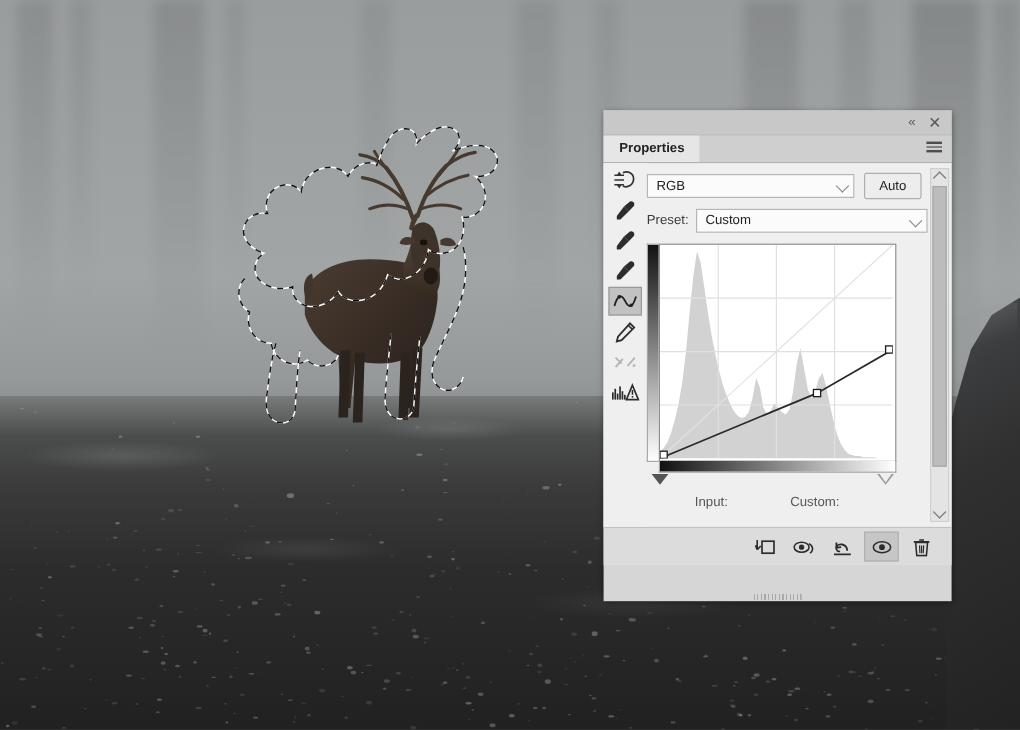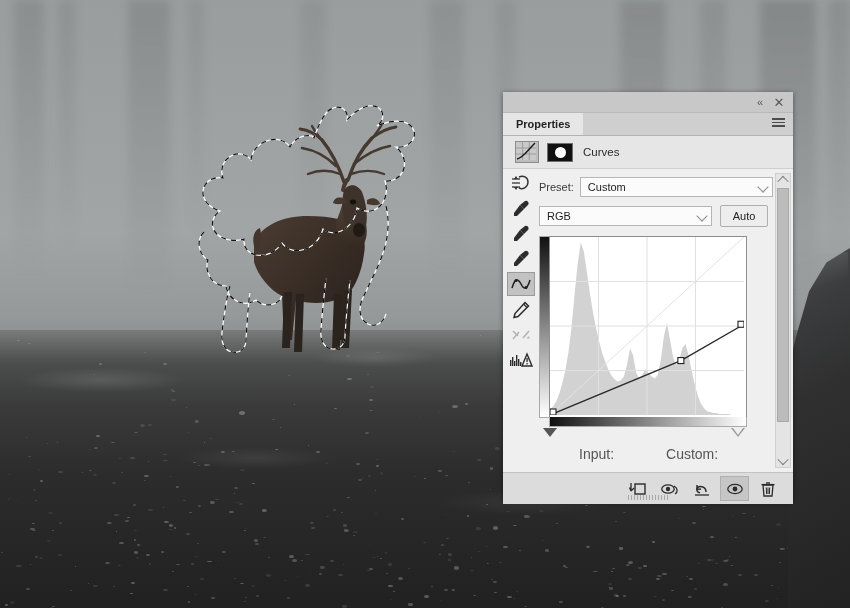--- a/index.html
+++ b/index.html
@@ -107,21 +107,21 @@
   .hgrad{position:absolute;left:10px;top:181px;width:196px;height:9px;
     background:linear-gradient(to right,#111 0%,#fff 100%);border:1px solid #a9a9a9;border-top:none;}
   .slider{position:absolute;top:192px;width:0;height:0;border-left:7px solid transparent;border-right:7px solid transparent;
     border-top:9px solid #555;cursor:pointer;}
   .slider.black{left:4px;}
   .slider-w-out{position:absolute;top:192px;left:192px;width:0;height:0;
     border-left:7px solid transparent;border-right:7px solid transparent;border-top:9px solid #9a9a9a;}
   .slider-w-in{position:absolute;top:192px;left:194px;width:0;height:0;
     border-left:5px solid transparent;border-right:5px solid transparent;border-top:7px solid #efefef;}
 
-  .io-row{margin-top:22px;display:flex;font-size:14px;color:#555;}
+  .io-row{margin-top:22px;display:flex;font-size:11px;color:#555;}
   .io-row span:first-child{margin-left:40px;}
   .io-row span:last-child{margin-left:52px;}
 
   .vscroll{position:absolute;right:2px;top:4px;width:14px;bottom:4px;background:#e4e4e4;border:1px solid #cfcfcf;}
   .vs-arrow{height:12px;display:flex;align-items:center;justify-content:center;cursor:pointer;}
   .vs-arrow i{width:7px;height:7px;border-left:1.3px solid #7d7d7d;border-top:1.3px solid #7d7d7d;}
   .vs-up i{transform:rotate(45deg) translate(1px,1px);}
   .vs-down i{transform:rotate(-135deg) translate(1px,1px);}
   .vs-thumb{position:absolute;left:1px;right:1px;top:14px;height:232px;background:#bcbcbc;border:1px solid #a8a8a8;cursor:pointer;}
 
@@ -654,38 +654,20 @@
     <div class="panel-tabs">
       <div class="tab active">Properties</div>
       <div class="tab-filler"></div>
       <div class="panel-menu">
         <i></i>
           <i></i>
           <i></i>
       </div>
     </div>
 
-    <div class="panel-head">
-      <div class="adj-icon">
-        <svg width="20" height="18" viewBox="0 0 20 18">
-          <rect x="0" y="0" width="20" height="18" fill="#c9c9c9"></rect>
-          <g stroke="#8a8a8a" stroke-width="0.7">
-            <line x1="6.6" y1="0" x2="6.6" y2="18"></line>
-              <line x1="13.3" y1="0" x2="13.3" y2="18"></line>
-            <line x1="0" y1="6" x2="20" y2="6"></line>
-              <line x1="0" y1="12" x2="20" y2="12"></line>
-          </g>
-          <path d="M1,17 C7,16 11,9 19,1" stroke="#1f1f1f" stroke-width="1.5" fill="none"></path>
-        </svg>
-      </div>
-      <div class="mask-thumb">
-        <div class="mask-dot"></div>
-      </div>
-      <div class="head-title">Curves</div>
-    </div>
 
     <div class="panel-body">
 
       <div class="rail">
         <div class="rail-btn">
           <svg width="20" height="18" viewBox="0 0 20 18">
             <path d="M8,3 C12,1 17,3 17,8 C17,13 12,16 8,14" stroke="#333" stroke-width="1.4" fill="none"></path>
             <line x1="1" y1="5" x2="9" y2="5" stroke="#333" stroke-width="1.3"></line>
             <line x1="1" y1="9" x2="9" y2="9" stroke="#333" stroke-width="1.3"></line>
             <line x1="1" y1="13" x2="9" y2="13" stroke="#333" stroke-width="1.3"></line>
@@ -744,33 +726,33 @@
             <path d="M18,2 L23,14 L13,14 Z" fill="none" stroke="#2c2c2c" stroke-width="1.4"></path>
             <rect x="17.4" y="6" width="1.3" height="4" fill="#2c2c2c"></rect>
             <rect x="17.4" y="11" width="1.3" height="1.4" fill="#2c2c2c"></rect>
           </svg>
         </div>
       </div>
 
       <div class="content">
 
         <div class="row">
+          <div class="sel-box" id="channel-select">
+            <span>RGB</span>
+            <span class="chev"></span>
+          </div>
+          <div class="btn">Auto</div>
+        </div>
+
+        <div class="row">
           <div class="row-label">Preset:</div>
           <div class="sel-box" id="preset-select">
             <span>Custom</span>
             <span class="chev"></span>
           </div>
-        </div>
-
-        <div class="row">
-          <div class="sel-box" id="channel-select">
-            <span>RGB</span>
-            <span class="chev"></span>
-          </div>
-          <div class="btn">Auto</div>
         </div>
 
         <div class="graph-wrap">
           <div class="vgrad"></div>
           <div class="graph">
             <svg id="curve-svg" width="194" height="178" viewBox="0 0 194 178">
                 <path d="M0,178 L0.0,172.2 L3.1,169.4 L6.2,164.6 L9.2,156.9 L12.3,146.3 L15.4,132.9 L18.5,114.7 L21.6,89.8 L24.6,57.1 L27.7,26.4 L30.8,5.3 L33.9,14.9 L37.0,36.0 L40.0,57.1 L43.1,76.3 L46.2,91.7 L49.3,105.1 L52.3,116.6 L55.4,125.2 L58.5,132.9 L61.6,138.7 L64.7,142.5 L67.7,144.4 L70.8,143.5 L73.9,139.6 L77.0,128.1 L80.1,110.9 L83.1,118.5 L86.2,135.8 L89.3,141.5 L92.4,137.7 L95.5,132.0 L98.5,135.8 L101.6,139.6 L104.7,141.5 L107.8,137.7 L110.9,122.4 L113.9,99.3 L117.0,85.9 L120.1,103.2 L123.2,120.4 L126.3,128.1 L129.3,122.4 L132.4,110.9 L135.5,107.0 L138.6,118.5 L141.7,133.9 L144.7,147.3 L147.8,158.8 L150.9,166.5 L154.0,171.3 L157.0,174.2 L160.1,175.1 L163.2,176.1 L166.3,176.1 L169.4,177.0 L172.4,177.0 L175.5,177.0 L178.6,177.0 L181.7,178.0 L184.8,178.0 L187.8,178.0 L190.9,178.0 L194.0,178.0 L194,178 Z" fill="#d2d2d2"></path>
                 <line x1="48.5" y1="0" x2="48.5" y2="178" stroke="#e0e0e0" stroke-width="1"></line>
                 <line x1="0" y1="44.5" x2="194" y2="44.5" stroke="#e0e0e0" stroke-width="1"></line>
                 <line x1="97" y1="0" x2="97" y2="178" stroke="#e0e0e0" stroke-width="1"></line>

